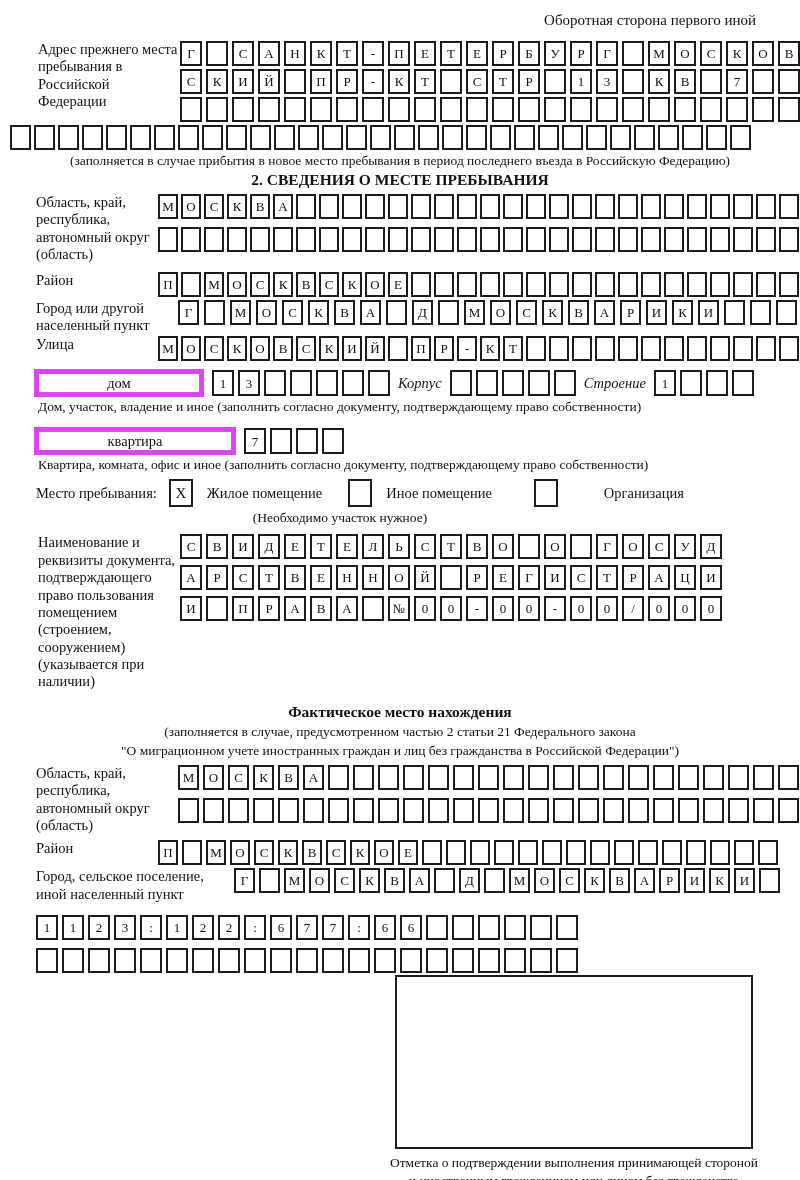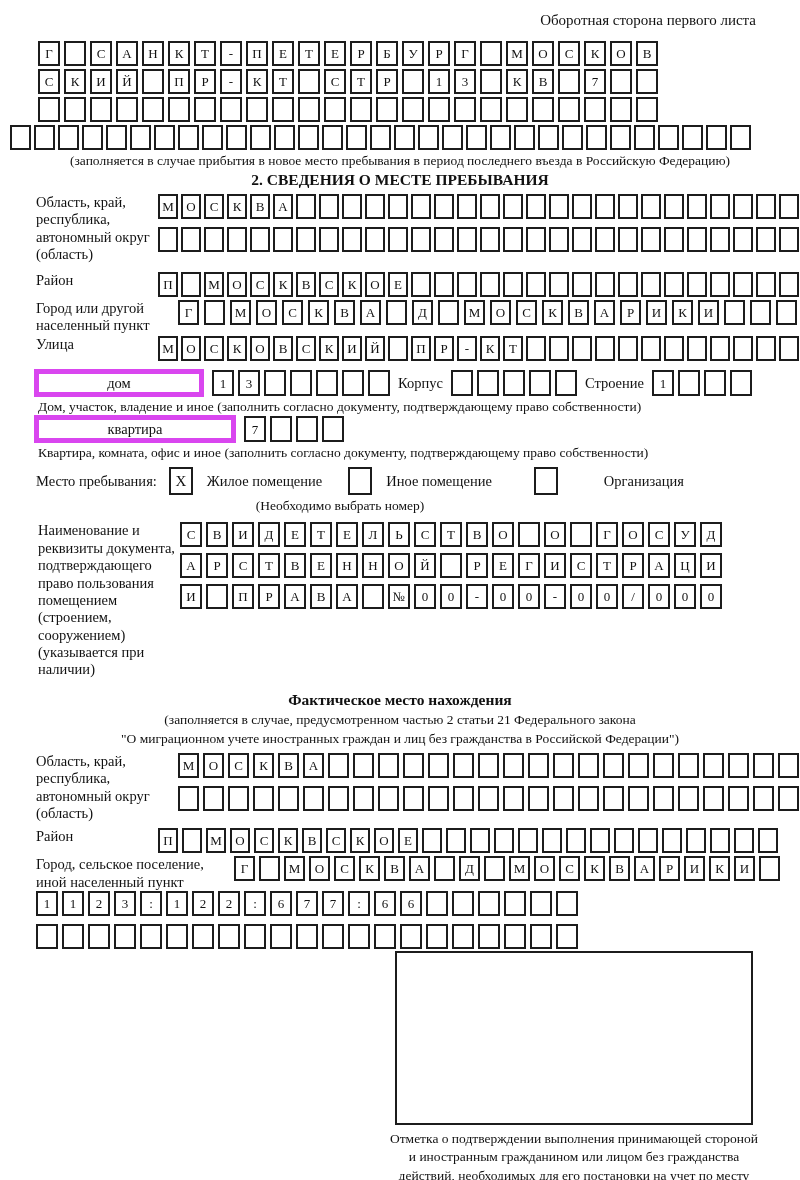--- a/index.html
+++ b/index.html
@@ -42,21 +42,21 @@
   .c24g{gap:5px;}
   .c24g .cell{width:21px;height:25px;}
 
   .domrow{display:flex;align-items:center;padding-left:34px;margin-top:8px;}
   .widebox{box-sizing:border-box;border:5px solid #d946ef;height:28px;
     display:flex;align-items:center;justify-content:center;font-size:14.5px;}
   .dombox{width:170px;margin-right:8px;}
   .kvbox{width:202px;margin-right:8px;}
   .c7,.c5,.c4{gap:4px;}
   .c7 .cell,.c5 .cell,.c4 .cell{width:22px;height:26px;}
-  .inlabel{font-size:14.5px;margin:0 8px;}
+  .inlabel{font-size:14.5px;margin:0 8px;font-style:italic;}
   .capnote{font-size:13.5px;padding-left:38px;margin-top:2px;}
 
   .mestorow{display:flex;align-items:center;padding-left:36px;margin-top:6px;}
   .mlabel{font-size:14.5px;}
   .chk{box-sizing:border-box;border:2px solid #1c1c1c;width:24px;height:28px;
     display:flex;align-items:center;justify-content:center;font-size:15px;}
   .chk1{margin-left:12px;}
   .opt1{margin-left:14px;}
   .chk2{margin-left:26px;}
   .opt2{margin-left:14px;}
@@ -76,30 +76,31 @@
   .c26{gap:4px;}
   .c26 .cell{width:20px;height:25px;}
   .c22{gap:4px;}
   .c22 .cell{width:21px;height:25px;}
   .c21k{gap:4px;}
   .c21k .cell{width:22px;height:25px;}
 
   .stamp{box-sizing:border-box;border:2px solid #1c1c1c;width:358px;height:174px;
     margin-left:395px;margin-top:2px;background:#fff;}
   .stampnote{font-size:13.5px;text-align:center;width:376px;margin-left:386px;margin-top:5px;line-height:1.35;} .mt8{margin-top:8px;} .mt6{margin-top:6px;}
-  .mt4{margin-top:0;} .mt3{margin-top:3px;} .mt2{margin-top:2px;}
+  .mt4{margin-top:12px;} .mt3{margin-top:3px;} .mt2{margin-top:2px;}
 </style>
 </head>
 <body>
 
 <div class="page">
 
-  <div class="hdr">Оборотная сторона первого листа</div>
+  <div class="hdr">Оборотная сторона первого иной</div>
 
   <div class="field f-addr">
+    <div class="flabel">Адрес прежнего места пребывания в Российской Федерации</div>
     <div class="rows">
       <div class="cellrow c24">
           <span class="cell">Г</span>
           <span class="cell"></span>
           <span class="cell">С</span>
           <span class="cell">А</span>
           <span class="cell">Н</span>
           <span class="cell">К</span>
           <span class="cell">Т</span>
           <span class="cell">-</span>
@@ -417,21 +418,21 @@
 
   <div class="mestorow">
     <span class="mlabel">Место пребывания:</span>
     <span class="chk chk1">X</span>
     <span class="mlabel opt1">Жилое помещение</span>
     <span class="chk chk2"></span>
     <span class="mlabel opt2">Иное помещение</span>
     <span class="chk chk3"></span>
     <span class="mlabel opt3">Организация</span>
   </div>
-  <div class="mestonote">(Необходимо выбрать номер)</div>
+  <div class="mestonote">(Необходимо участок нужное)</div>
 
   <div class="field f-addr f-doc">
     <div class="flabel lab214">Наименование и реквизиты документа, подтверждающего право пользования помещением (строением, сооружением) (указывается при наличии)</div>
     <div class="rows">
       <div class="cellrow c21">
           <span class="cell">С</span>
           <span class="cell">В</span>
           <span class="cell">И</span>
           <span class="cell">Д</span>
           <span class="cell">Е</span>

